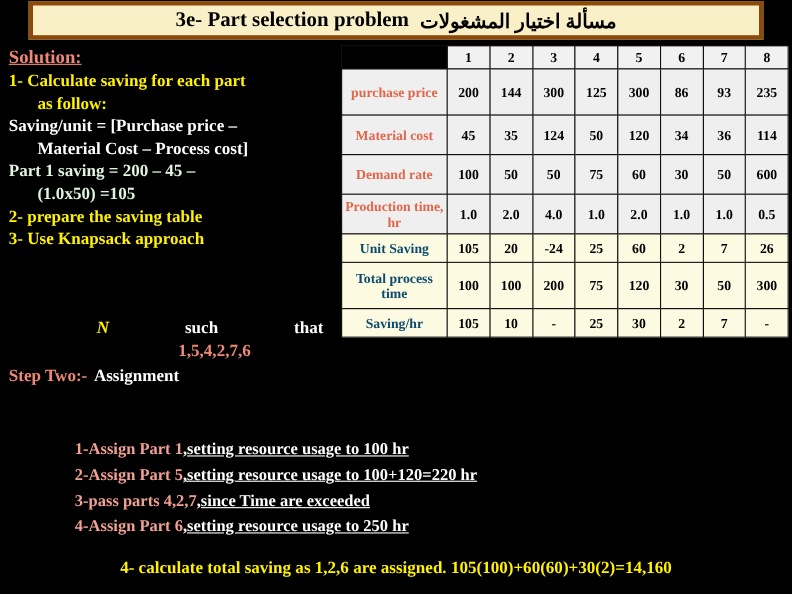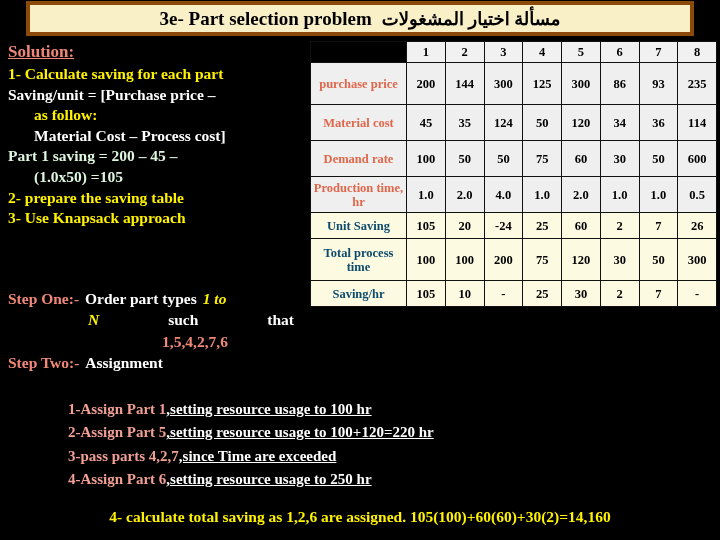--- a/index.html
+++ b/index.html
@@ -209,35 +209,30 @@
   <div class="titlebar">
     <div class="title-inner">
       <span class="title-en">3e- Part selection problem</span>
       <span class="title-ar">مسألة اختيار    المشغولات</span>
     </div>
   </div>
 
   <div class="leftcol">
     <div class="solution-h">Solution:</div>
     <div class="l-line c-yellow">1- Calculate saving for each part</div>
+    <div class="l-line c-yellow ind1">as follow:</div>
     <div class="l-line c-white">Saving/unit  =  [Purchase price  –</div>
-    <div class="l-line c-yellow ind1">as follow:</div>
     <div class="l-line c-white ind1">Material Cost – Process cost]</div>
     <div class="l-line c-mint">Part  1  saving  =  200  –  45  –</div>
     <div class="l-line c-mint ind1">(1.0x50) =105</div>
     <div class="l-line c-yellow">2- prepare the saving table</div>
     <div class="l-line c-yellow">3- Use Knapsack approach</div>
   </div>
 
   <div class="steps">
-    <div class="s-line s-row">
-      <span class="c-salmon">Step One:-</span>
-      <span class="c-white" style="padding-left:6px">Order part types</span>
-      <span class="c-yellow ital" style="padding-left:6px">1 to</span>
-    </div>
     <div class="s-line s-gapline">
       <span class="c-yellow ital">N</span>
       <span class="c-white">such</span>
       <span class="c-white">that</span>
     </div>
     <div class="s-line s-center c-salmon">1,5,4,2,7,6</div>
     <div class="s-line s-row steptwo">
       <span class="c-salmon">Step Two:-</span>
       <span class="c-white" style="padding-left:6px">Assignment</span>
     </div>

